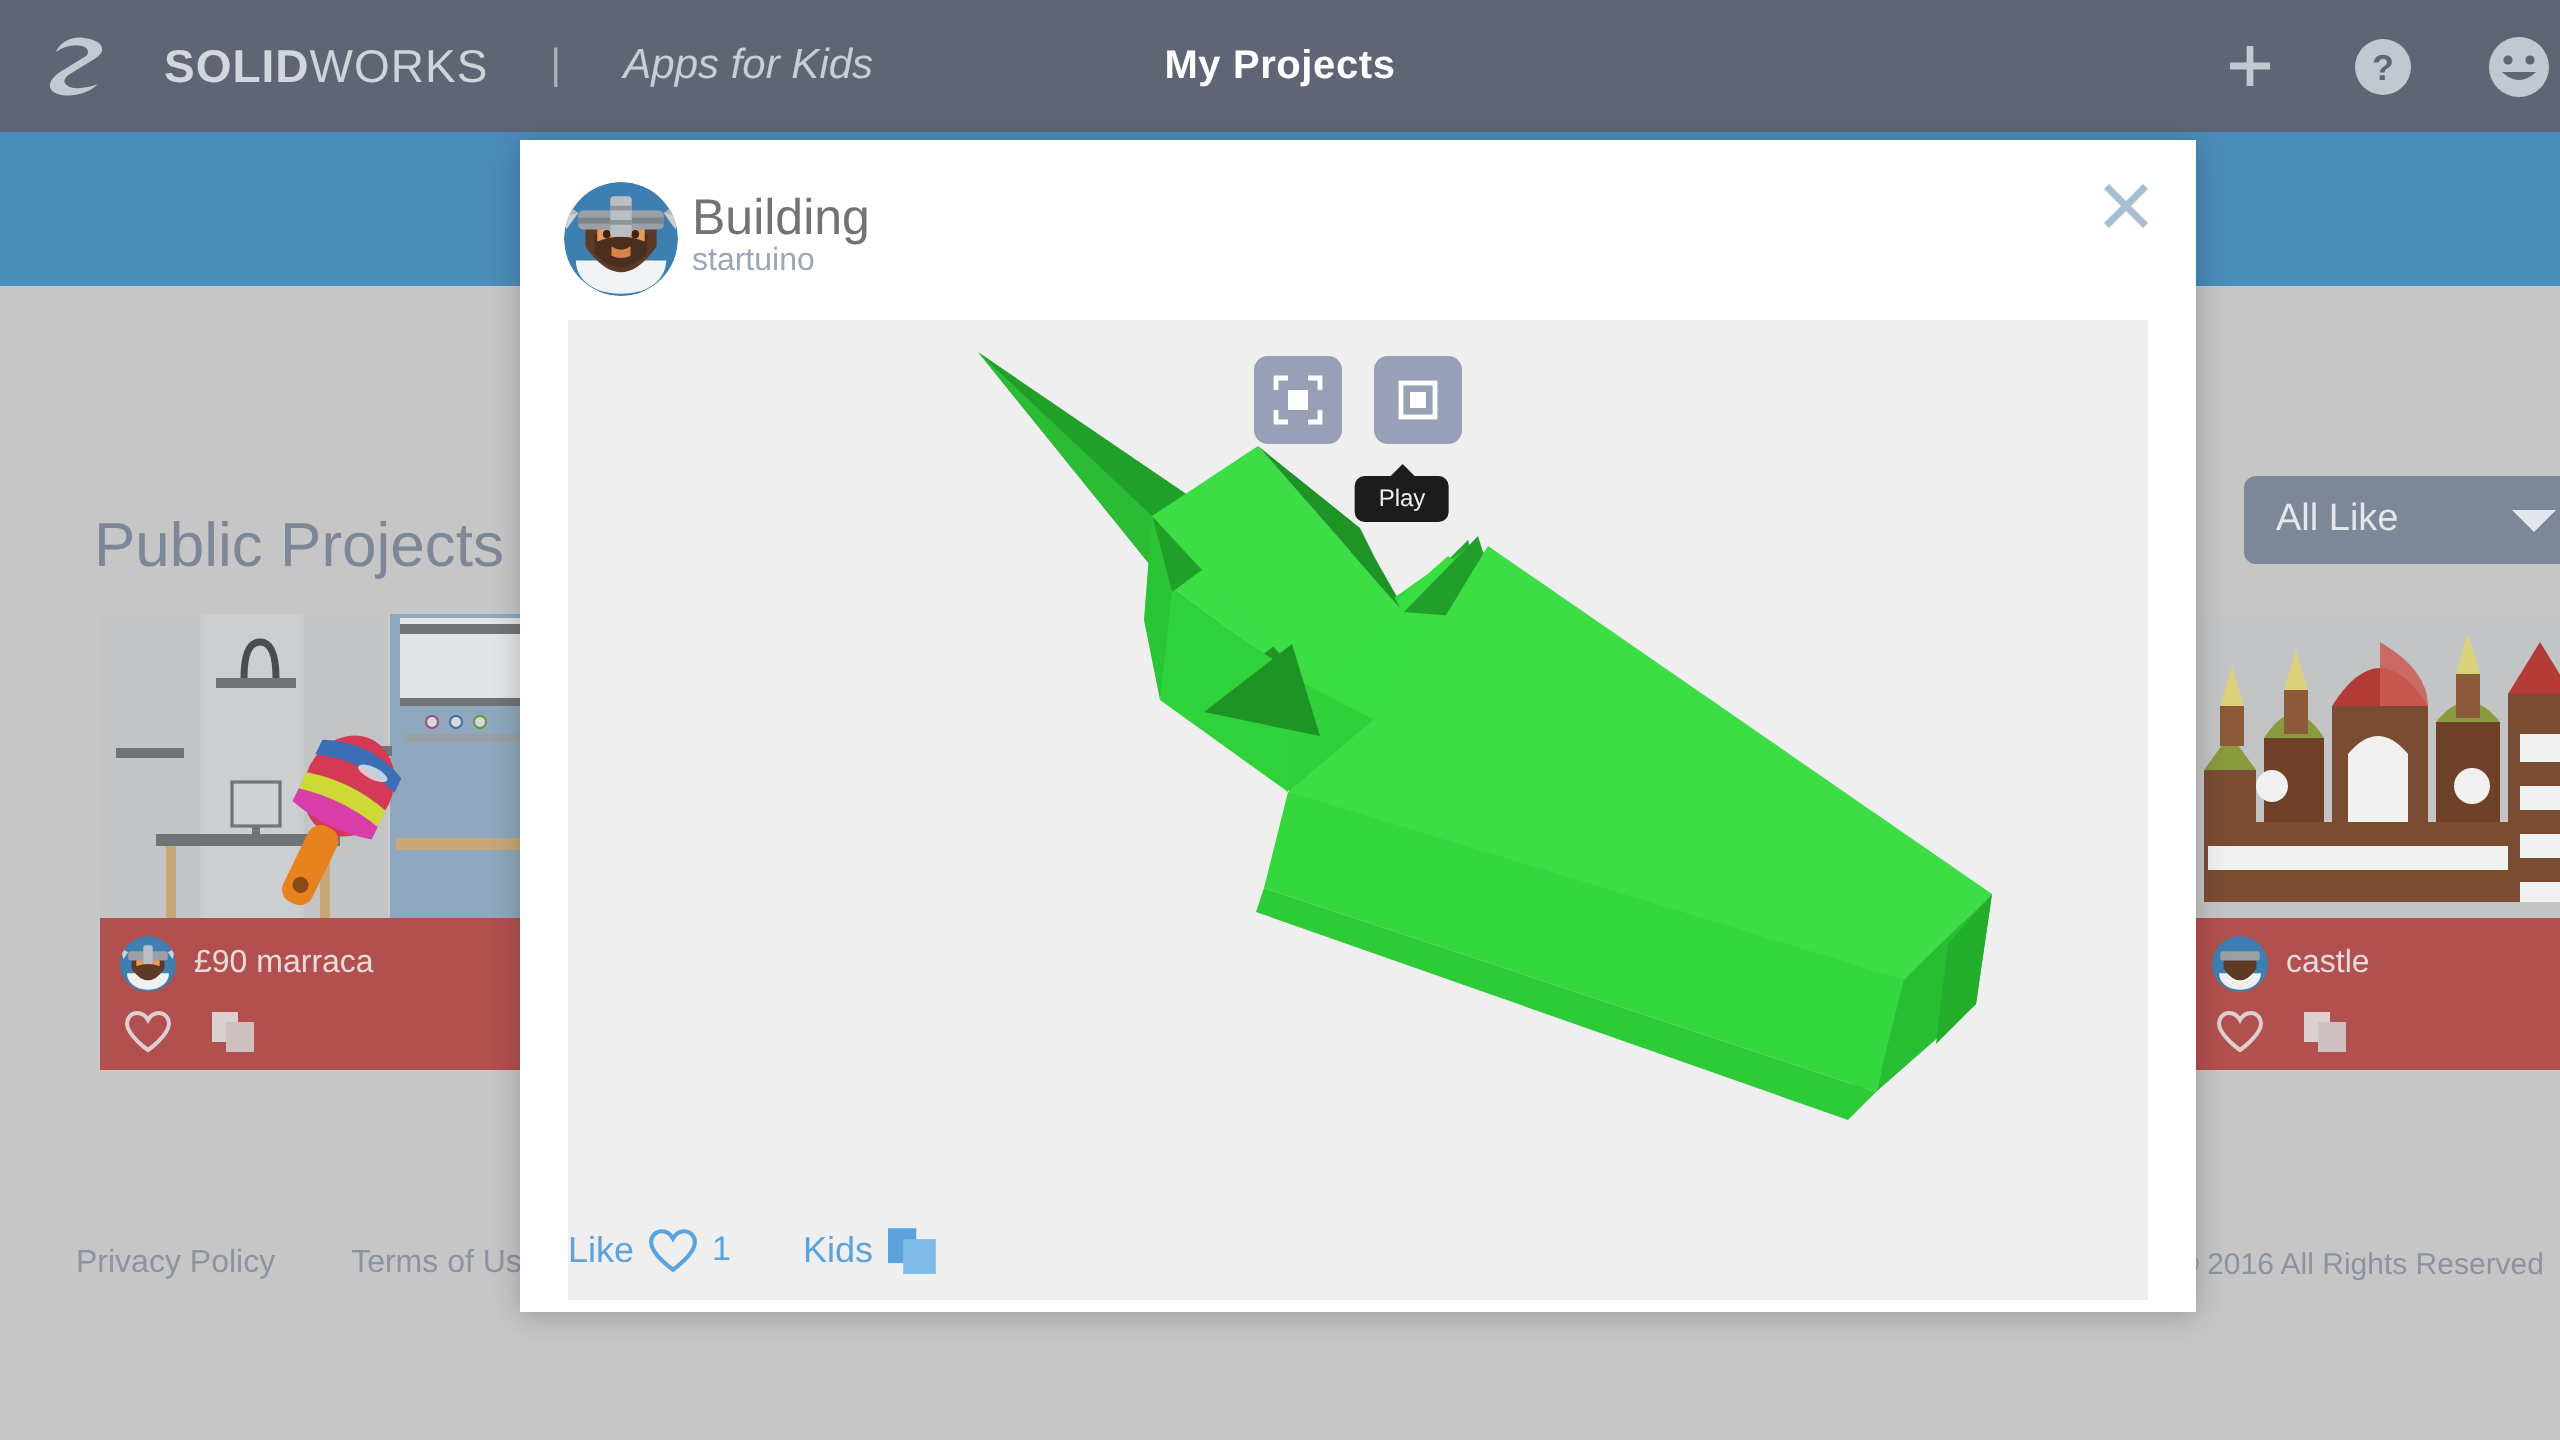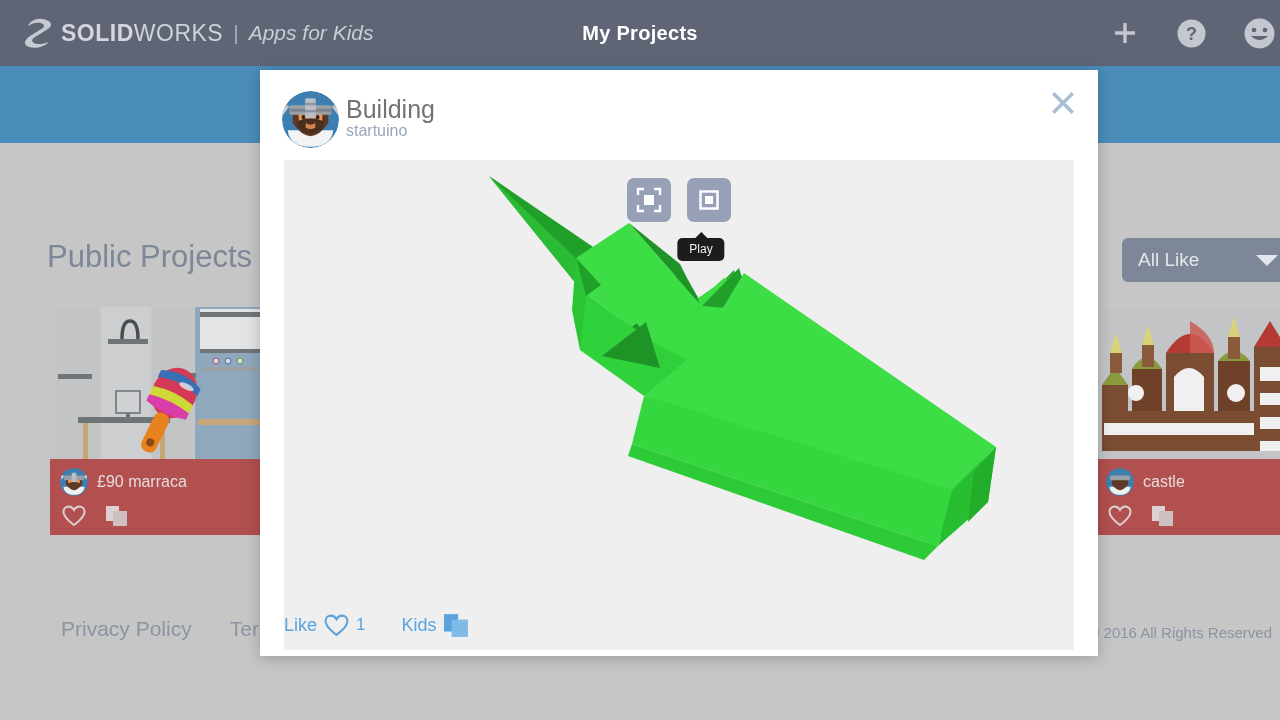--- a/index.html
+++ b/index.html
@@ -11,21 +11,21 @@
   }
   #root { position: relative; width: 1280px; height: 720px; }
 
   
   .page-bg { position: absolute; inset: 0; background: #c6c6c6; }
 
   .topbar {
     position: absolute; top: 0; left: 0; width: 1280px; height: 66px;
     background: #5f6575; display: flex; align-items: center;
   }
-  .brand { display: flex; align-items: center; margin-left: 20px; gap: 3px; }
+  .brand { display: flex; align-items: center; margin-left: 20px; gap: 24px; }
   .ds-logo { width: 38px; height: 32px; }
   .brand-solid {
     font-size: 23px; letter-spacing: 0.5px; color: #d3d6dc; white-space: nowrap;
   }
   .brand-solid b { font-weight: bold; }
   .brand-solid i.thin { font-style: normal; font-weight: 300; color: #cfd3da; }
   .brand-sep { color: #aab0bb; font-size: 21px; margin: 0 7px; font-weight: 300;}
   .brand-sub {
     font-size: 21px; font-style: italic; color: #c9cdd5; font-weight: 300;
     white-space: nowrap;
@@ -40,21 +40,21 @@
   }
   .ic { color: #c3c7cf; display: flex; align-items: center; justify-content: center; }
 
   .blue-banner {
     position: absolute; top: 66px; left: 0; width: 1280px; height: 77px;
     background: #4a8cba;
   }
 
   .content-area { position: absolute; top: 143px; left: 0; width: 1280px; height: 577px; }
   .section-title {
-    position: absolute; left: 47px; top: 96px;
+    position: absolute; left: 47px; top: 112px;
     font-size: 31px; color: #7e8797; font-weight: 400; white-space: nowrap;
   }
   .filter-random {
     position: absolute; right: 196px; top: 107px;
     font-size: 19px; color: #7e8797; white-space: nowrap;
   }
   .all-apps-btn {
     position: absolute; right: -14px; top: 95px; width: 172px; height: 44px;
     background: #7e8797; border-radius: 6px; color: #e3e6ea;
     display: flex; align-items: center; padding: 0 16px; font-size: 19px;
@@ -69,22 +69,22 @@
   .card .thumb { width: 218px; height: 152px; overflow: hidden; position: relative; background: #c6c6c6; }
   .card .meta { background: #b1504e; height: 76px; padding: 9px 10px 0 10px; position: relative; }
   .card .meta-row { display: flex; align-items: center; gap: 9px; }
   .card .meta-name { color: #e7dcdc; font-size: 16px; white-space: nowrap; overflow: hidden; }
   .card .meta-icons { display: flex; gap: 20px; margin-top: 9px; padding-left: 2px; }
   .mini-av {
     width: 28px; height: 28px; border-radius: 50%; overflow: hidden; flex: 0 0 28px;
   }
 
   .footer-links {
-    position: absolute; bottom: 79px; left: 61px;
-    display: flex; gap: 38px; font-size: 21px; color: #8b94a3;
+    position: absolute; bottom: 79px; left: 38px;
+    display: flex; gap: 38px; font-size: 16px; color: #8b94a3;
   }
   .footer-copy {
     position: absolute; bottom: 79px; right: 8px;
     font-size: 15px; color: #8b94a3; white-space: nowrap;
   }
 
   
   .modal {
     position: absolute; left: 260px; top: 70px; width: 838px; height: 586px;
     background: #ffffff; box-shadow: 0 2px 14px rgba(0,0,0,0.22);

